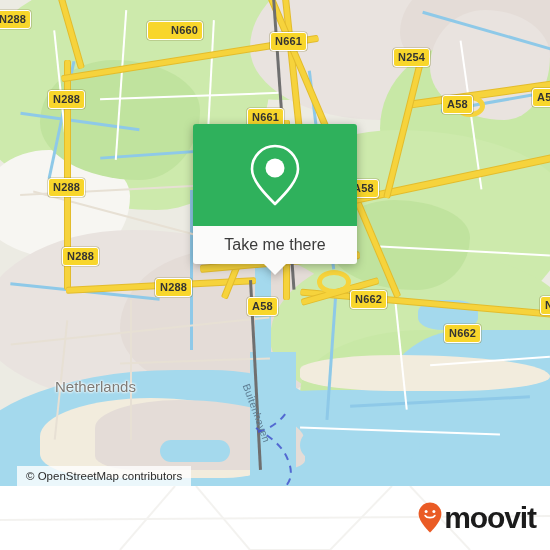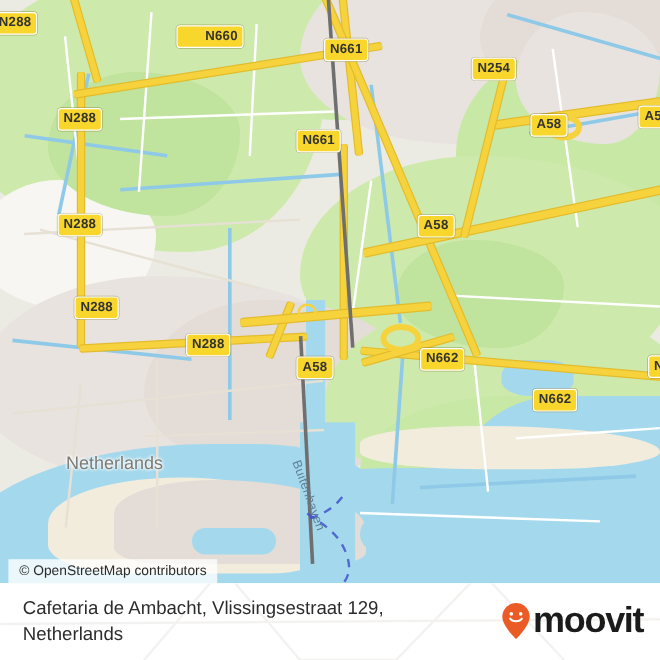--- a/index.html
+++ b/index.html
@@ -66,21 +66,21 @@
     position: absolute;
     color: #5f7f94;
     font-size: 10.5px;
     white-space: nowrap;
     letter-spacing: .3px;
   }
 
   
   #attrib {
     position: absolute;
-    left: 7px; top: 466px;
+    left: 17px; top: 466px;
     height: 20px;
     padding: 0 9px;
     display: flex; align-items: center;
     background: rgba(255,255,255,.78);
     color: #2b2b2b;
     font-size: 11.5px;
     white-space: nowrap;
   }
 
   
@@ -287,33 +287,44 @@
     <div class="layer" id="label-layer">
         <div class="placelabel" style="left: 55px; top: 378px;">Netherlands</div>
         <div class="waterlabel" style="left: 252px; top: 382px; transform: rotate(70deg); transform-origin: left top;">Buitenhaven</div>
       </div>
 
     <div id="attrib">
       <span>© OpenStreetMap contributors</span>
     </div>
   </div>
 
+  <div id="callout">
+    <div id="callout-head">
+      <svg width="56" height="66" viewBox="0 0 56 66">
+        <path d="M28 4 C 15.3 4, 5 14.3, 5 27 C 5 38, 16 50, 28 62 C 40 50, 51 38, 51 27 C 51 14.3, 40.7 4, 28 4 Z" fill="none" stroke="#ffffff" stroke-width="2.6" stroke-linejoin="round"></path>
+        <circle cx="28" cy="26" r="9.5" fill="#ffffff"></circle>
+      </svg>
+    </div>
+    <div id="callout-body">
+      <span>Take me there</span>
+    </div>
+    <div id="callout-tail"></div>
+  </div>
 
   <div id="bottom">
     <svg id="bottom-watermark" viewBox="0 0 550 64">
       <g stroke="#e8e6e1" stroke-width="2" fill="none">
         <path d="M120 64 L 175 0"></path>
         <path d="M196 0 L 250 64"></path>
         <path d="M330 64 L 392 0"></path>
         <path d="M410 0 L 470 64"></path>
         <path d="M0 34 L 550 30"></path>
         <path d="M250 64 L 330 64"></path>
       </g>
     </svg>
-    <div id="bottom-title">Cafetaria de Ambacht, Vlissingsestraat 129, Netherlands</div>
     <div id="brand">
       <svg id="brand-pin" viewBox="0 0 24 31">
         <path d="M12 0.5 C 5.7 0.5, 0.6 5.6, 0.6 11.9 C 0.6 19.6, 12 30.5, 12 30.5 C 12 30.5, 23.4 19.6, 23.4 11.9 C 23.4 5.6, 18.3 0.5, 12 0.5 Z" fill="#ea5b25"></path>
         <circle cx="8.1" cy="9.6" r="1.5" fill="#ffffff"></circle>
         <circle cx="15.9" cy="9.6" r="1.5" fill="#ffffff"></circle>
         <path d="M7.2 13.6 C 8.9 16.4, 15.1 16.4, 16.8 13.6" stroke="#ffffff" stroke-width="1.8" fill="none" stroke-linecap="round"></path>
       </svg>
       <span id="brand-word">moovit</span>
     </div>
   </div>

